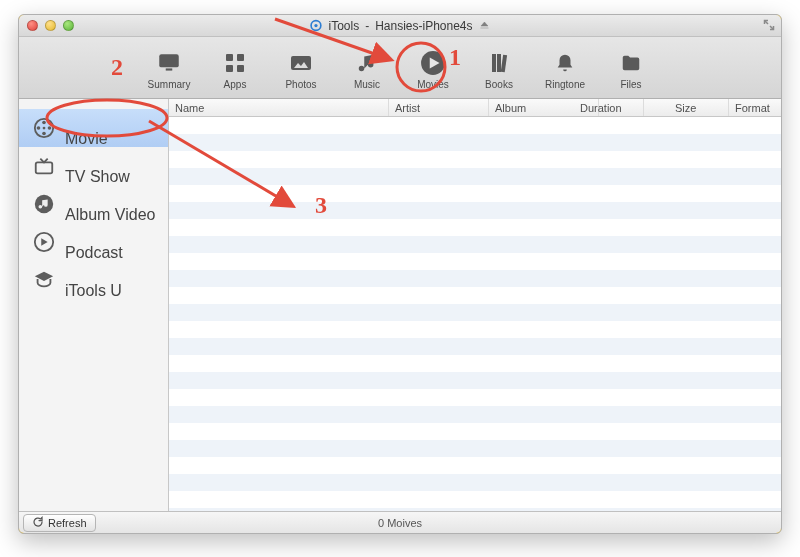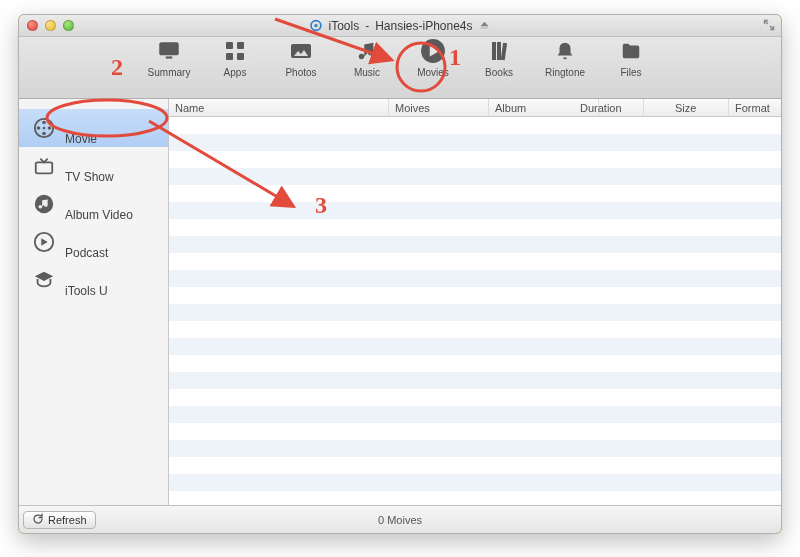--- a/index.html
+++ b/index.html
@@ -64,21 +64,21 @@
 
   
   .toolbar {
     height: 62px;
     background: linear-gradient(#e6e6e6, #d5d5d5);
     border-bottom: 1px solid #b0b0b0;
     display: flex;
     justify-content: center;
     align-items: flex-end;
     gap: 20px;
-    padding-bottom: 20px;
+    padding-bottom: 8px;
     text-align: center;
   }
   .tb-item {
     display: flex;
     flex-direction: column;
     align-items: center;
     width: 46px;
     color: #4b4b4b;
     cursor: pointer;
   }
@@ -107,21 +107,21 @@
     align-items: center;
     padding-left: 14px;
     gap: 10px;
     color: #444;
     cursor: pointer;
   }
   .side-item.selected {
     background: linear-gradient(#c7defa, #b0cdf4);
   }
   .side-item .s-icon { width: 22px; height: 22px; display:flex; align-items:center; justify-content:center; color:#5d5d5d; }
-  .side-item .s-label { font-size: 12px; margin-top: 21px; }
+  .side-item .s-label { font-size: 16px; margin-top: 21px; }
 
   .content {
     flex: 1;
     display: flex;
     flex-direction: column;
     position: relative;
   }
   .columns {
     height: 18px;
     position: relative;
@@ -142,21 +142,21 @@
     overflow: hidden;
   }
   .row {
     height: 17px;
   }
   .row:nth-child(odd) { background: #ffffff; }
   .row:nth-child(even) { background: #eef3f9; }
 
   
   .statusbar {
-    height: 28px;
+    height: 22px;
     background: linear-gradient(#f6f6f6, #e5e5e5);
     border-top: 1px solid #c0c0c0;
     display: flex;
     align-items: center;
     position: relative;
   }
   .refresh-btn {
     height: 18px;
     padding: 0 8px;
     margin-left: 4px;
@@ -359,21 +359,21 @@
         <span class="s-label">iTools U</span>
       </div>
     </div>
 
     <div class="content">
       <div class="columns">
         <div class="col" style="left:0;width:220px">
             <span>Name</span>
           </div>
         <div class="col" style="left:220px;width:100px">
-            <span>Moives</span>
+            <span>Artist</span>
           </div>
         <div class="col" style="left:320px;width:110px">
             <span>Album</span>
           </div>
         <div class="col" style="left:405px;width:70px">
             <span>Duration</span>
           </div>
         <div class="col" style="left:500px;width:60px">
             <span>Size</span>
           </div>

